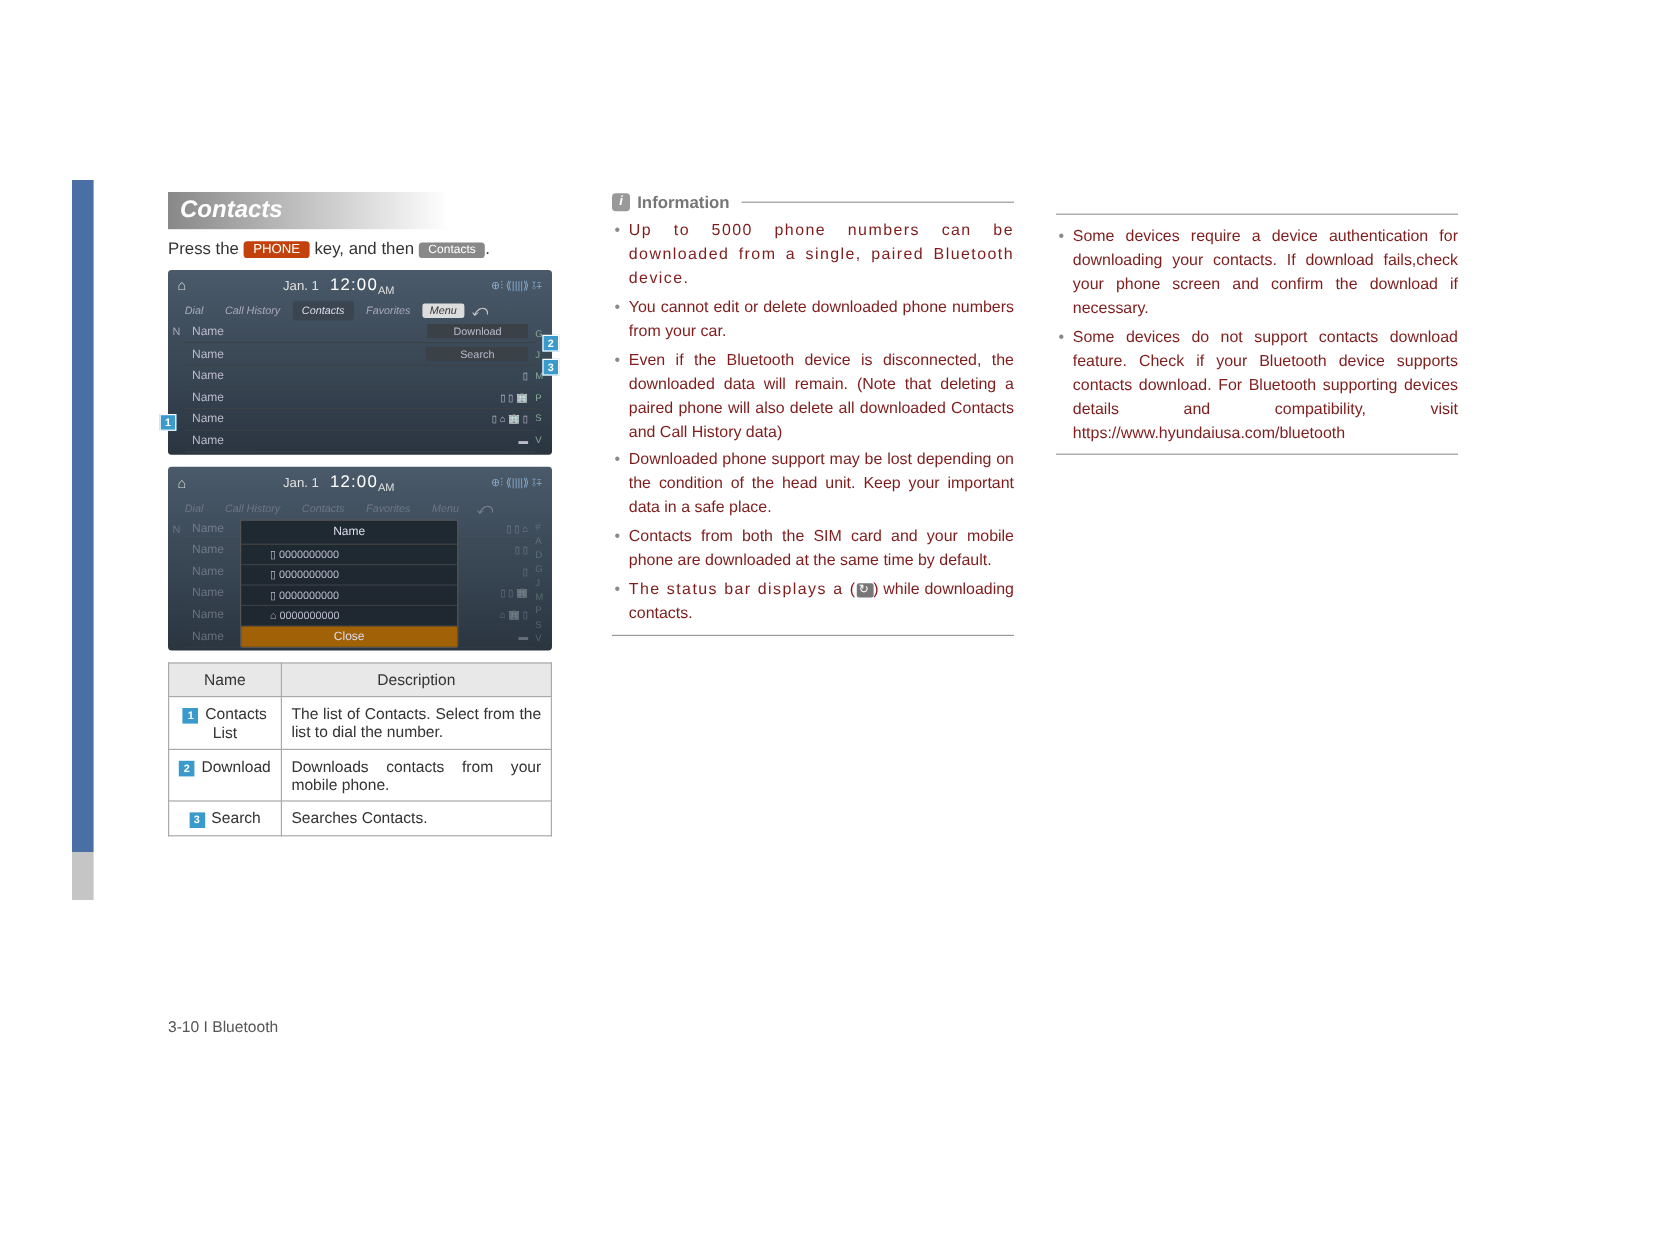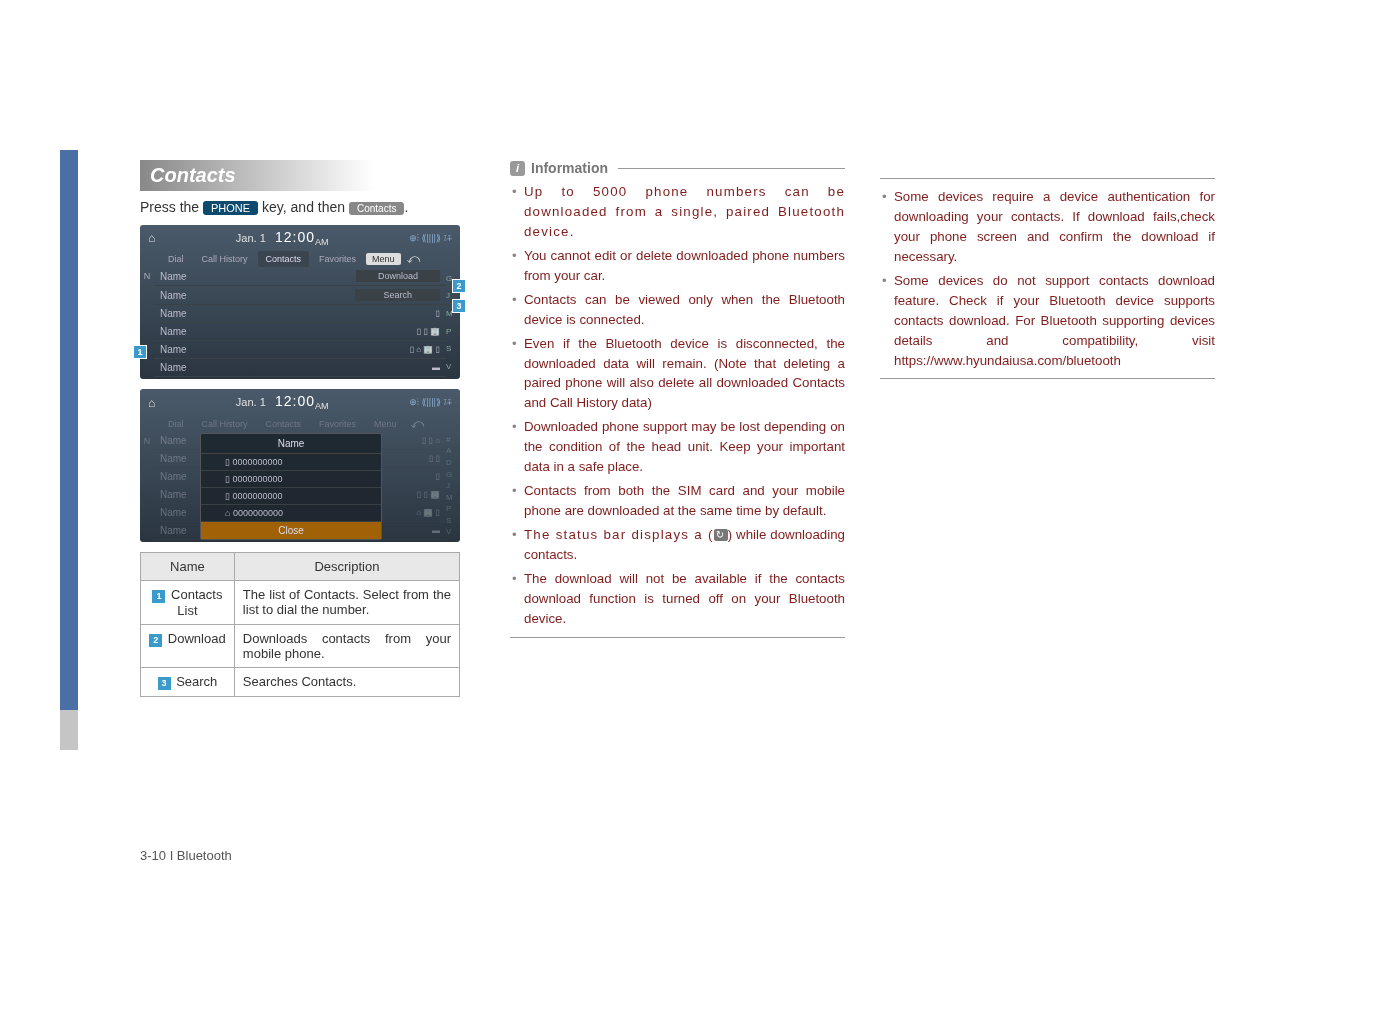--- a/index.html
+++ b/index.html
@@ -49,21 +49,21 @@
       color: #fff;
       margin-bottom: 8px;
     }
     .instruction {
       font-size: 14px;
       color: #333;
       margin-bottom: 10px;
     }
     .key-btn {
       display: inline-block;
-      background: #0c4a6e;
+      background: #c2410c;
       color: #fff;
       padding: 1px 8px;
       border-radius: 3px;
       font-size: 11px;
       vertical-align: middle;
     }
     .key-btn.light {
       background: #888;
       font-size: 10px;
     }
@@ -84,22 +84,23 @@
       padding: 4px 8px;
       font-size: 11px;
       color: #e0e0e0;
     }
     .ss-home { color: #ddd; font-size: 12px; }
     .ss-time { font-size: 14px; color: #fff; letter-spacing: 1px; }
     .ss-signal { font-size: 9px; color: #88aacc; }
     .ss-tabs {
       display: flex;
       gap: 2px;
-      padding: 0 20px;
+      padding: 0 6px;
       align-items: center;
+      font-style: italic;
     }
     .ss-tab {
       padding: 3px 8px;
       font-size: 9px;
       color: #aab;
     }
     .ss-tab.active {
       background: #3a4550;
       border-radius: 2px;
       color: #dde;
@@ -457,28 +458,26 @@
 
   <div class="col">
     <div class="info-header">
       <span class="info-icon">i</span>
       <span>Information</span>
       <span class="info-line"></span>
     </div>
     <ul class="bullets">
       <li><span class="stretch">Up to 5000 phone numbers can be downloaded from a single, paired Bluetooth device.</span></li>
       <li>You cannot edit or delete downloaded phone numbers from your car.</li>
-      <li>Contacts can be viewed only when the Bluetooth device is connected.</li>
       <li>Even if the Bluetooth device is disconnected, the downloaded data will remain. (Note that deleting a paired phone will also delete all downloaded Contacts and Call History data)</li>
       <li>Downloaded phone support may be lost depending on the condition of the head unit. Keep your important data in a safe place.</li>
       <li>Contacts from both the SIM card and your mobile phone are downloaded at the same time by default.</li>
       <li>
         <span class="stretch">The status bar displays a (</span><span class="status-icon"></span><span>) while downloading contacts.</span>
       </li>
-      <li>The download will not be available if the contacts download function is turned off on your Bluetooth device.</li>
     </ul>
     <div class="divider"></div>
   </div>
 
   <div class="col">
     <div class="divider" style="margin-top:18px;"></div>
     <ul class="bullets">
       <li>Some devices require a device authentication for downloading your contacts. If download fails,check your phone screen and confirm the download if necessary.</li>
       <li>Some devices do not support contacts download feature. Check if your Bluetooth device supports contacts download. For Bluetooth supporting devices details and compatibility, visit https://www.hyundaiusa.com/bluetooth</li>
     </ul>

